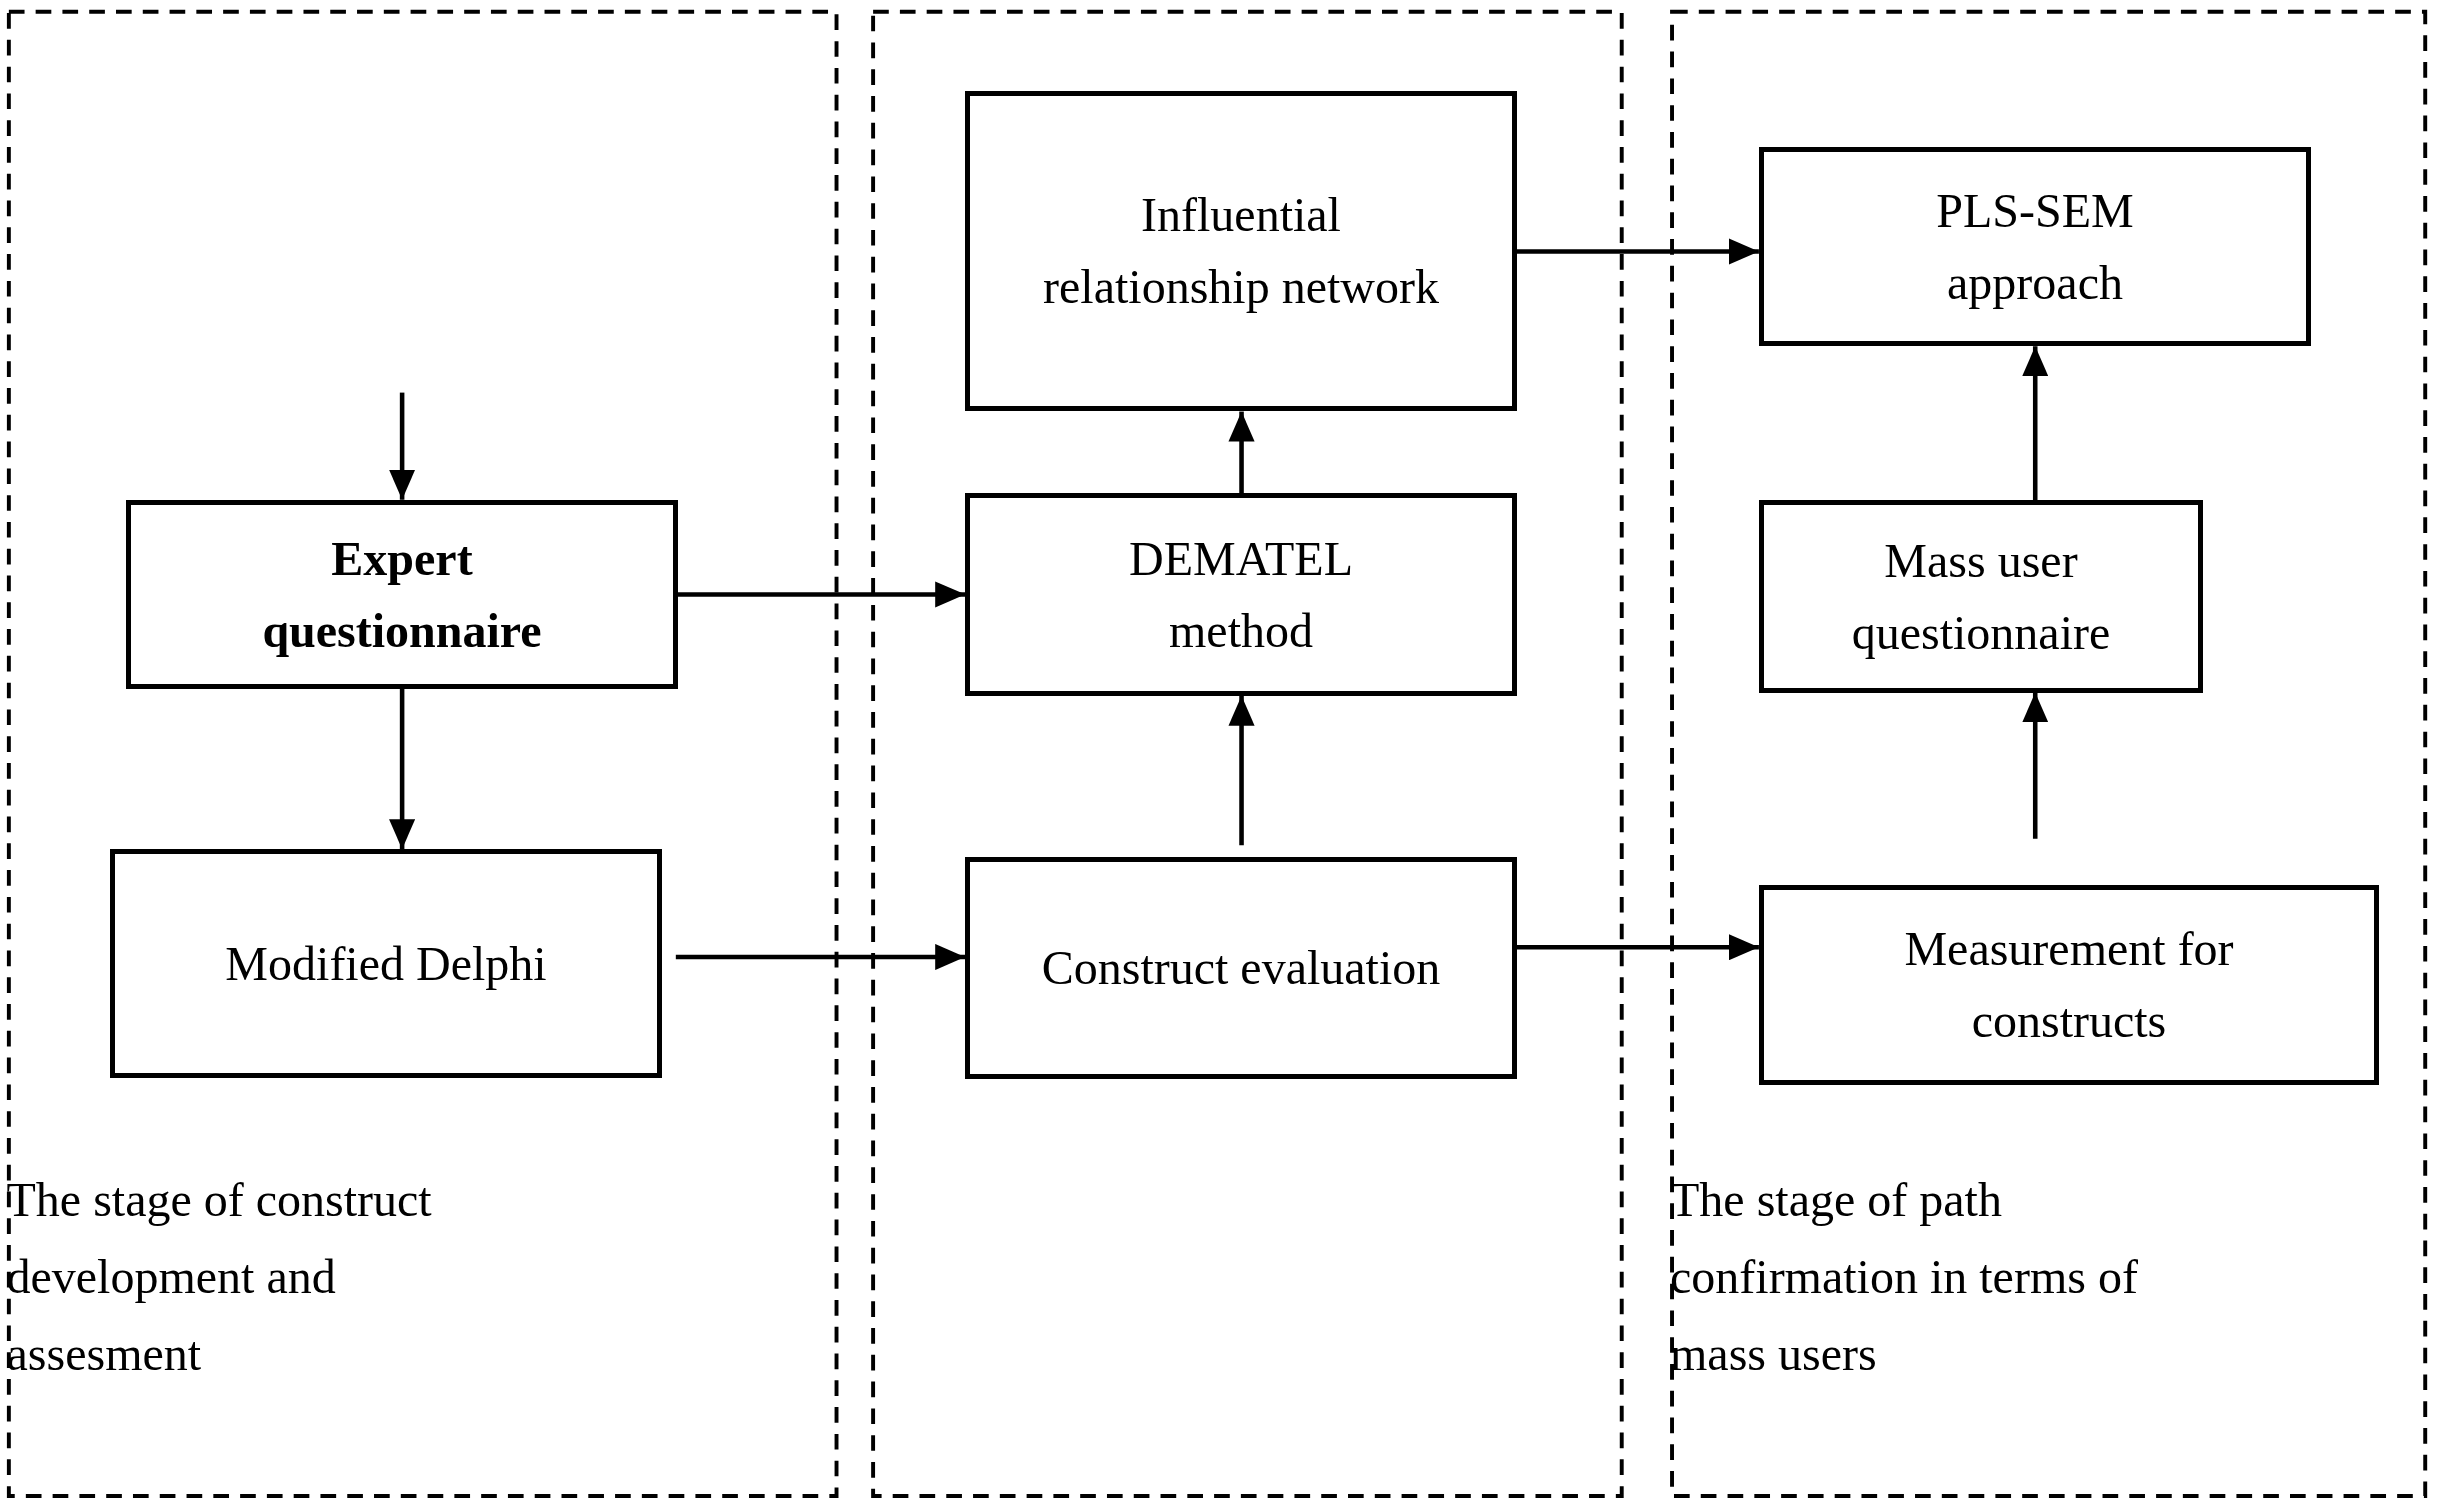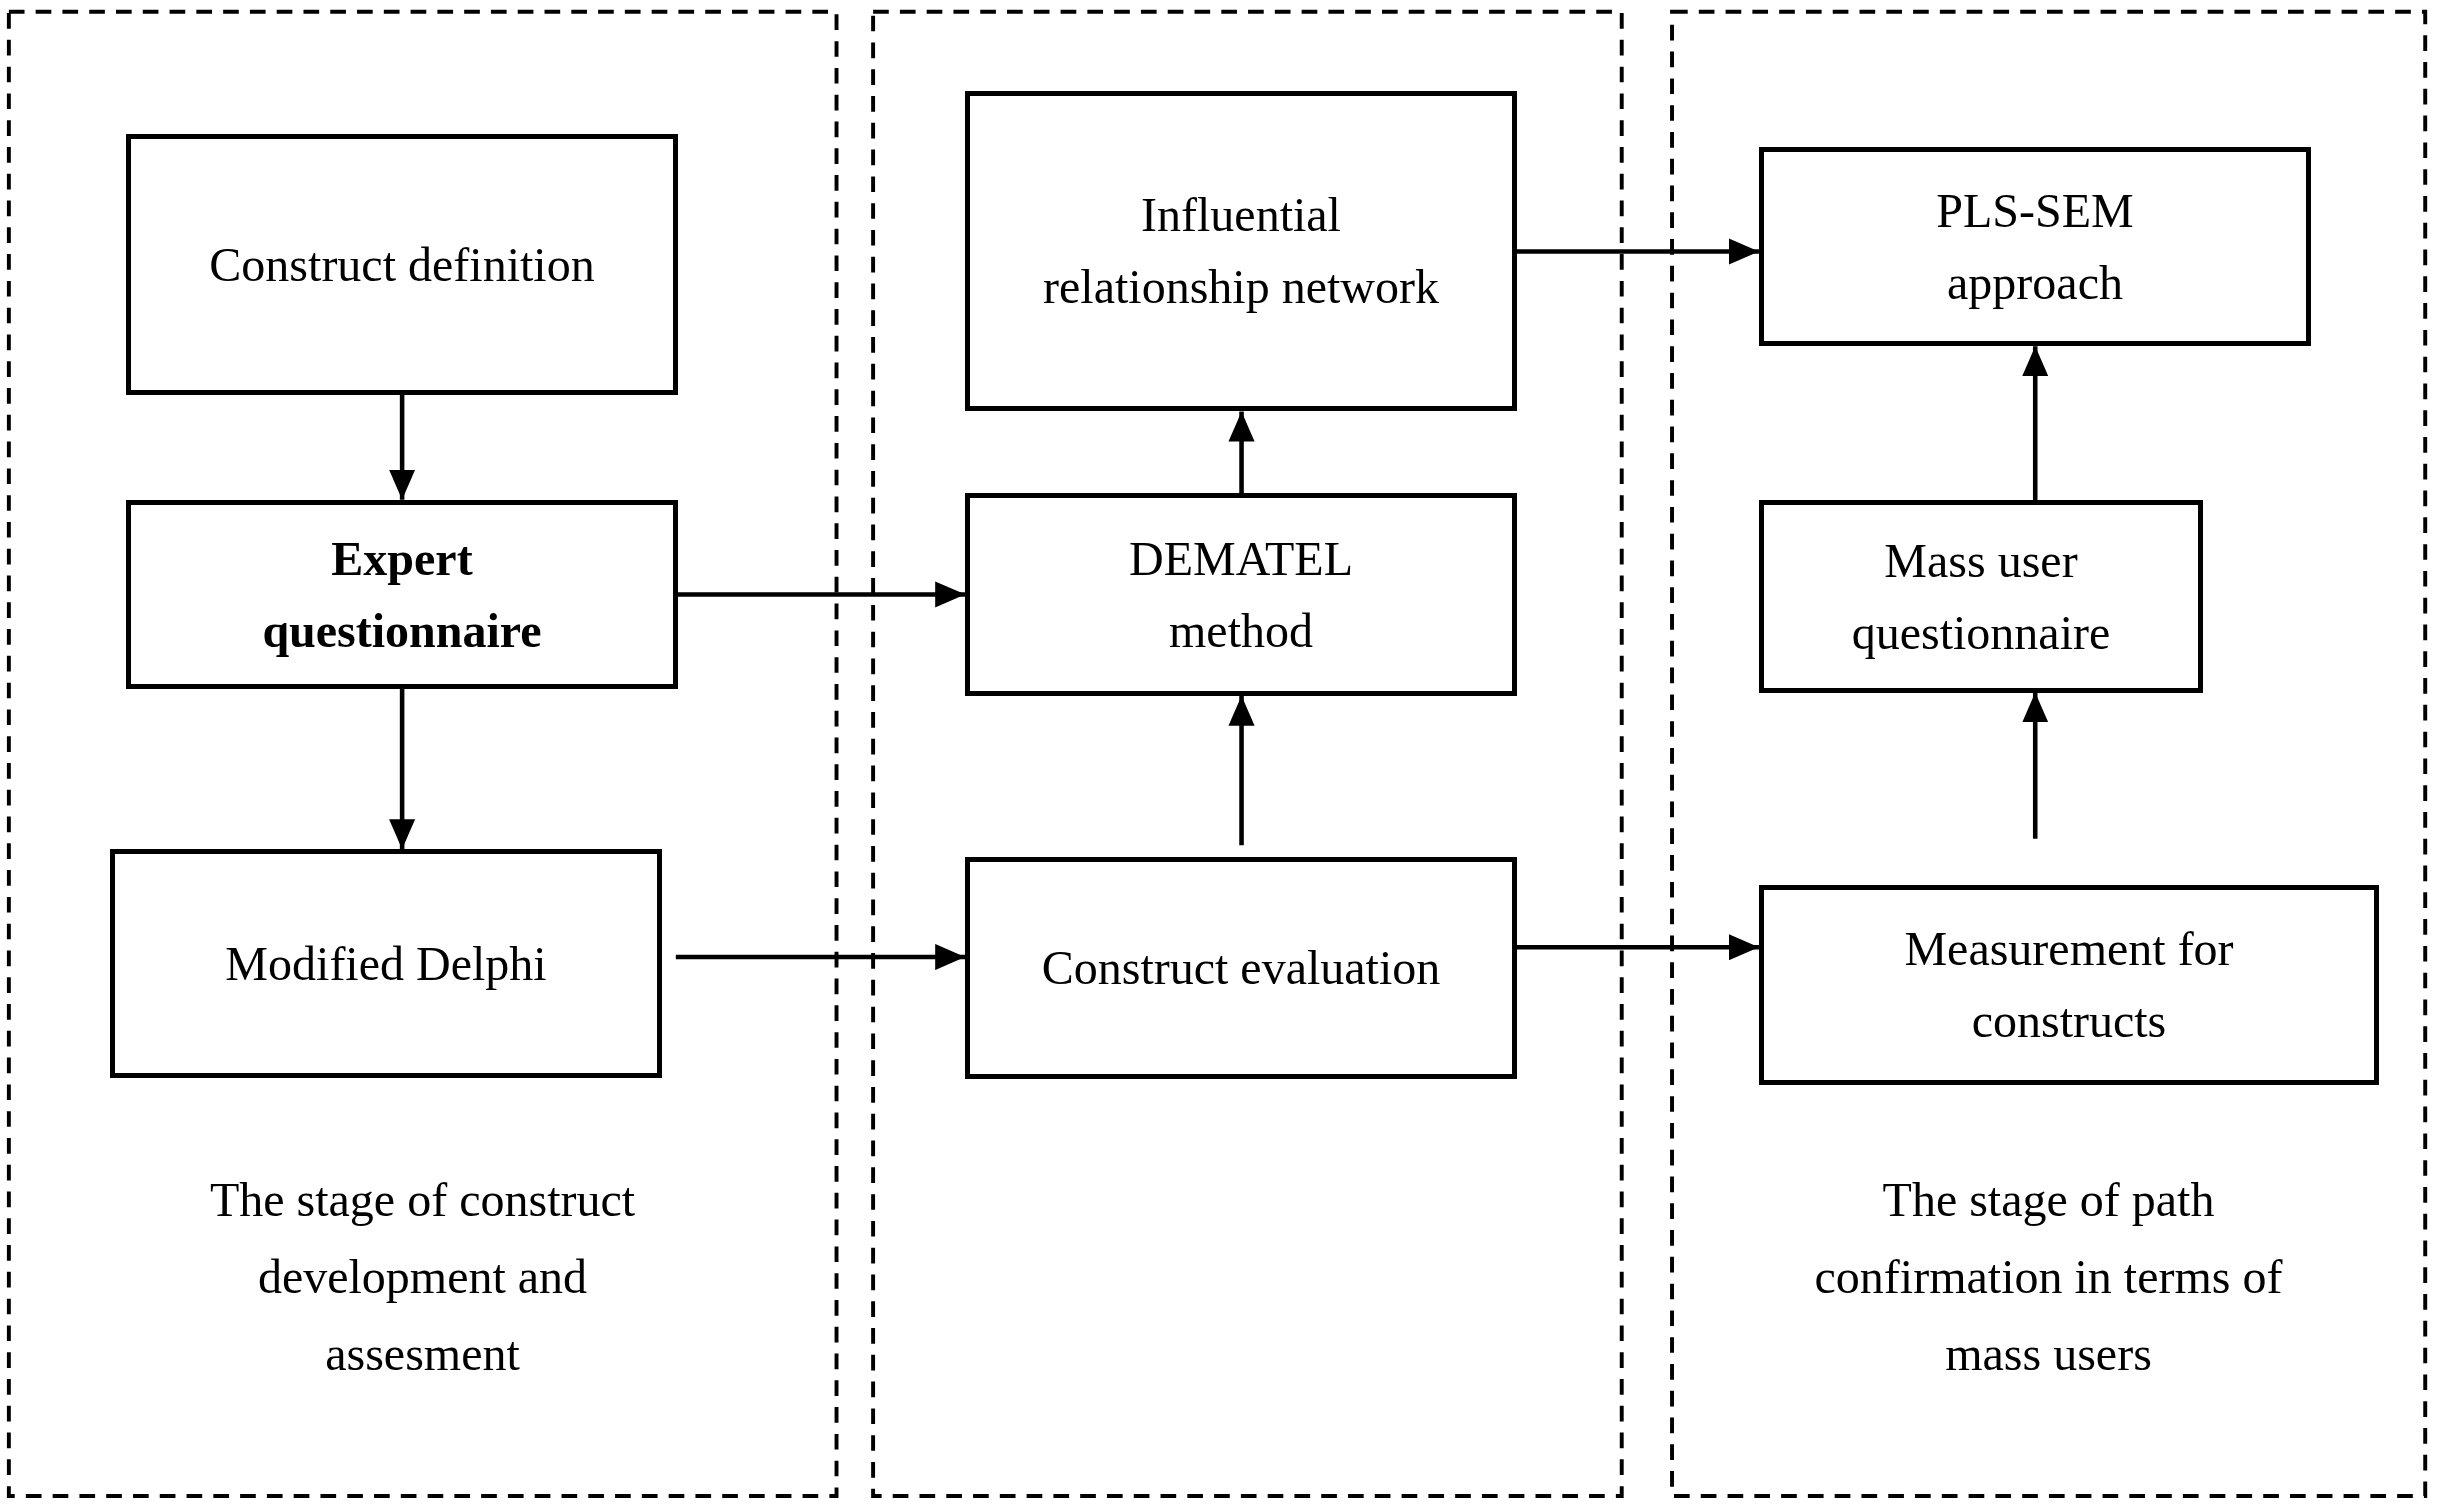--- a/index.html
+++ b/index.html
@@ -26,21 +26,21 @@
     justify-content: center;
     text-align: center;
   }
   .box-label {
     font-size: 48px;
     line-height: 1.5;
     white-space: pre-line;
   }
   .stage-label {
     position: absolute;
-    text-align: center;
+    text-align: left;
     font-size: 48px;
     line-height: 1.6;
     white-space: pre-line;
   }
   #connectors {
     position: absolute;
     left: 0;
     top: 0;
     pointer-events: none;
   }
@@ -53,23 +53,20 @@
     stroke: #000000;
     stroke-width: 6;
     stroke-dasharray: 24 17;
   }
 </style>
 </head>
 <body>
 
 <div id="canvas">
 
-  <div class="box" style="left:126px; top:134px; width:552px; height:261px;">
-    <span class="box-label">Construct definition</span>
-  </div>
   <div class="box" style="left:126px; top:500px; width:552px; height:189px;font-weight:bold;">
     <span class="box-label">Expert
 questionnaire</span>
   </div>
   <div class="box" style="left:110px; top:849px; width:552px; height:229px;">
     <span class="box-label">Modified Delphi</span>
   </div>
 
   <div class="box" style="left:965px; top:91px; width:552px; height:320px;">
     <span class="box-label">Influential

